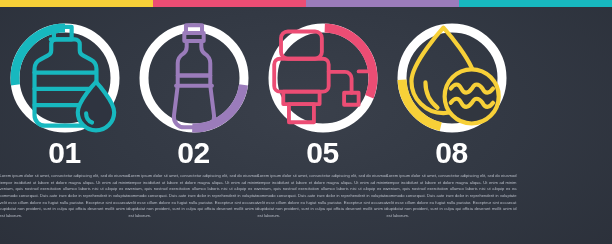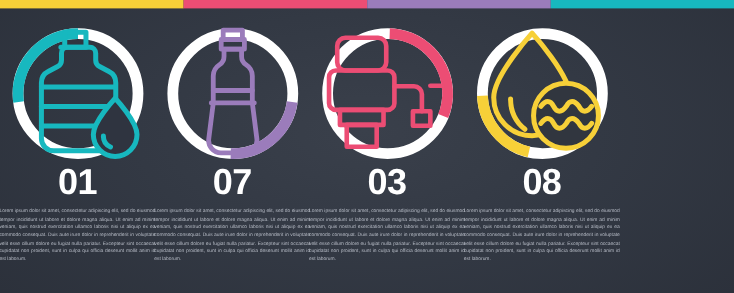--- a/index.html
+++ b/index.html
@@ -142,21 +142,21 @@
         <div class="icon-holder">
           <svg width="30" height="50" viewBox="0 0 30 50" fill="none" stroke="#9b7cbb" stroke-width="1.7" stroke-linecap="round" stroke-linejoin="round">
             <path d="M11.6 2.6h6.8v3.3h-6.8z"></path>
             <path d="M10.9 5.9h8.2v3.4h-8.2z"></path>
             <path d="M11.9 9.3h6.2v2.6c0 1.2.6 2.3 1.6 2.9 1.4.9 2.2 2.4 2.2 4v5.1H8.1v-5.1c0-1.6.8-3.1 2.2-4 1-.6 1.6-1.7 1.6-2.9V9.3z"></path>
             <path d="M8.1 23.9h13.8v4.4l1.6 12.7c.3 2.6-1.7 4.9-4.3 4.9h-8.4c-2.6 0-4.6-2.3-4.3-4.9l1.6-12.7v-4.4z"></path>
             <path d="M7.4 28.3h15.2"></path>
           </svg>
         </div>
       </div>
-      <div class="num">07</div>
+      <div class="num">02</div>
       <div class="desc">Lorem ipsum dolor sit amet, consectetur adipiscing elit, sed do eiusmod tempor incididunt ut labore et dolore magna aliqua. Ut enim ad minim veniam, quis nostrud exercitation ullamco laboris nisi ut aliquip ex ea commodo consequat. Duis aute irure dolor in reprehenderit in voluptate velit esse cillum dolore eu fugiat nulla pariatur. Excepteur sint occaecat cupidatat non proident, sunt in culpa qui officia deserunt mollit anim id est laborum.</div>
     </div>
 
     <div class="col">
       <div class="ring-wrap">
         <svg viewBox="0 0 118 118" xmlns="http://www.w3.org/2000/svg">
           <circle cx="59" cy="59" r="50" fill="none" stroke="#ffffff" stroke-width="9"></circle>
           <path id="arc03" fill="none" stroke-width="9" stroke-linecap="butt" d="M 60.74 9.03 A 50 50 0 0 1 105.36 77.73" stroke="#ec4d74"></path>
         </svg>
         <div class="icon-holder">
@@ -164,21 +164,21 @@
             <rect x="7.5" y="3.5" width="18" height="12" rx="3"></rect>
             <rect x="4.5" y="15.5" width="24" height="14.5" rx="2.5"></rect>
             <rect x="8.5" y="30" width="16" height="5.5"></rect>
             <rect x="11" y="35.5" width="11" height="8"></rect>
             <path d="M28.5 21.3h7.2c1.6 0 2.9 1.3 2.9 2.9v6.3"></path>
             <rect x="35.3" y="30.5" width="6.4" height="5.3"></rect>
             <path d="M41.7 21.1h4.4"></path>
           </svg>
         </div>
       </div>
-      <div class="num">03</div>
+      <div class="num">05</div>
       <div class="desc">Lorem ipsum dolor sit amet, consectetur adipiscing elit, sed do eiusmod tempor incididunt ut labore et dolore magna aliqua. Ut enim ad minim veniam, quis nostrud exercitation ullamco laboris nisi ut aliquip ex ea commodo consequat. Duis aute irure dolor in reprehenderit in voluptate velit esse cillum dolore eu fugiat nulla pariatur. Excepteur sint occaecat cupidatat non proident, sunt in culpa qui officia deserunt mollit anim id est laborum.</div>
     </div>
 
     <div class="col">
       <div class="ring-wrap">
         <svg viewBox="0 0 118 118" xmlns="http://www.w3.org/2000/svg">
           <circle cx="59" cy="59" r="50" fill="none" stroke="#ffffff" stroke-width="9"></circle>
           <path id="arc04" fill="none" stroke-width="9" stroke-linecap="butt" d="M 47.75 107.72 A 50 50 0 0 1 9.03 60.74" stroke="#f7d038"></path>
         </svg>
         <div class="icon-holder">

